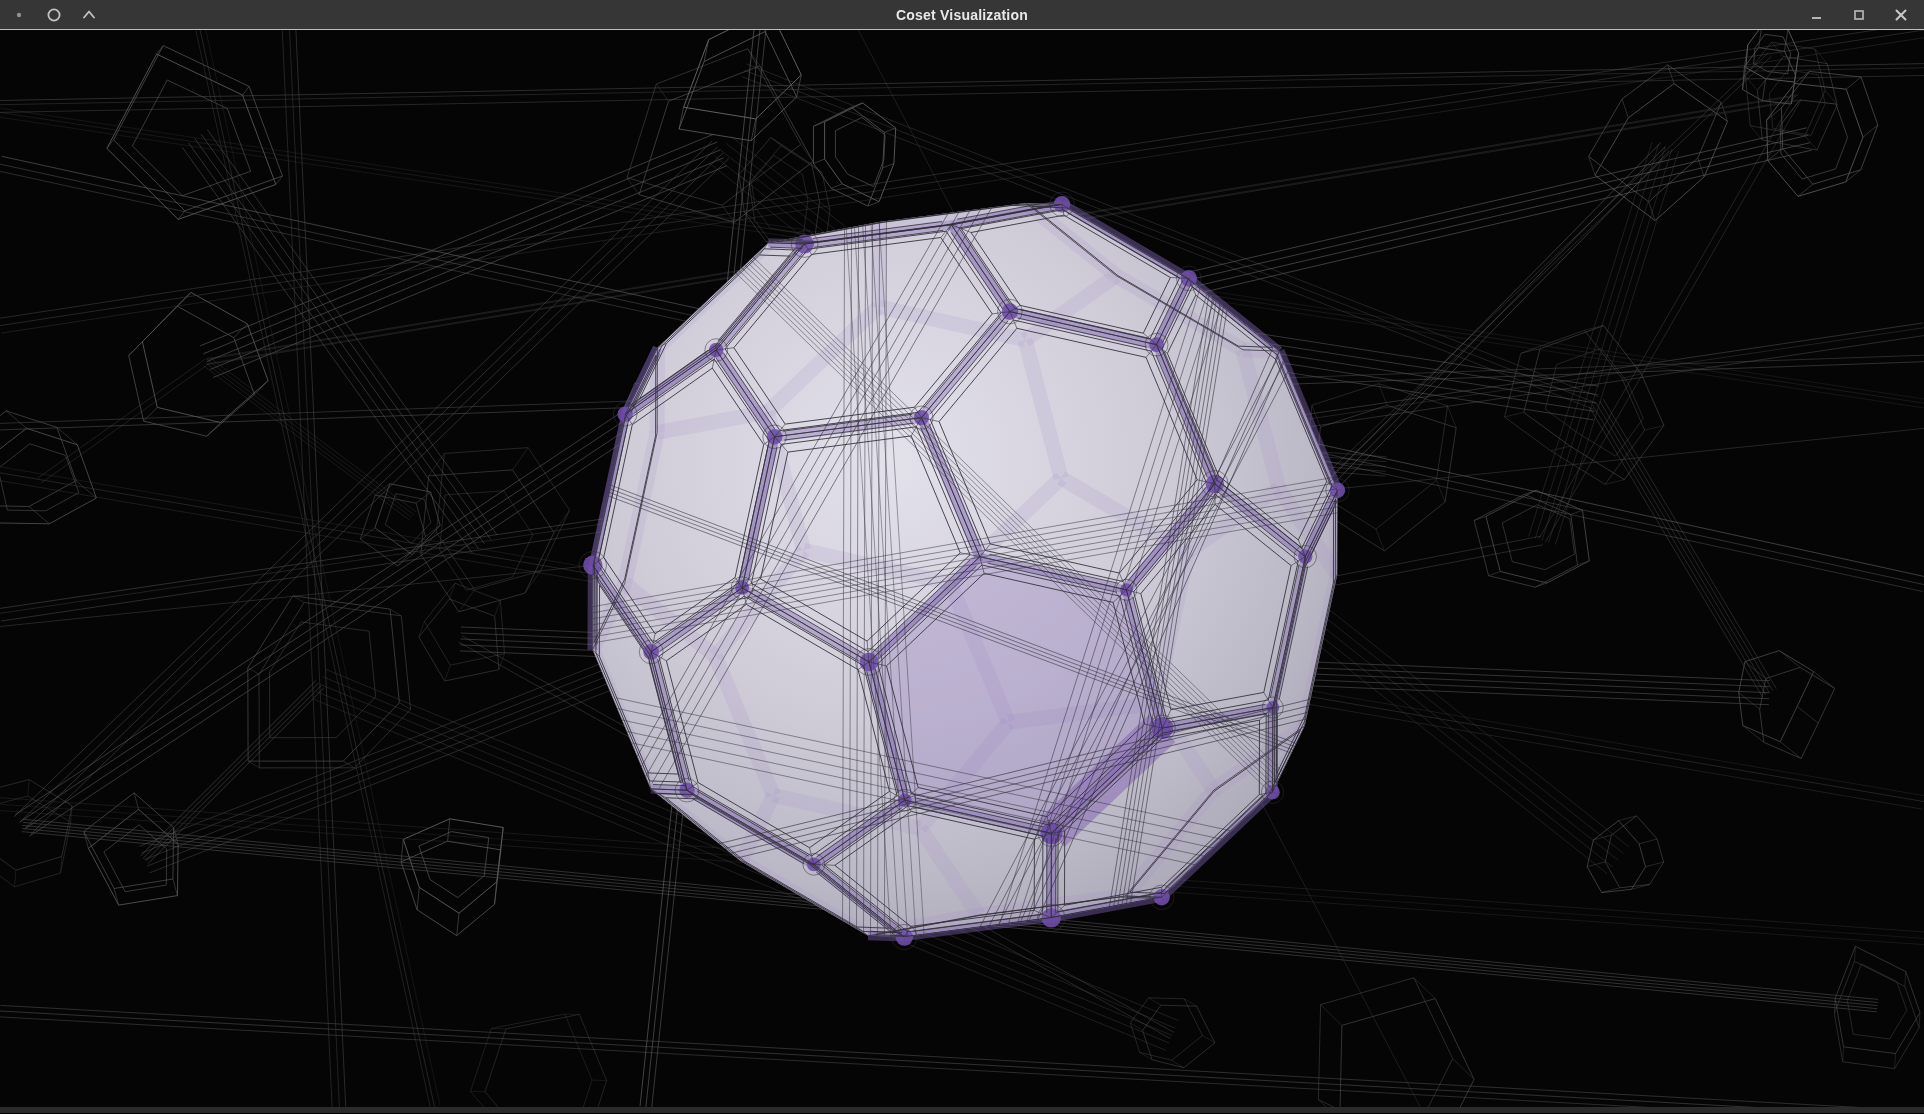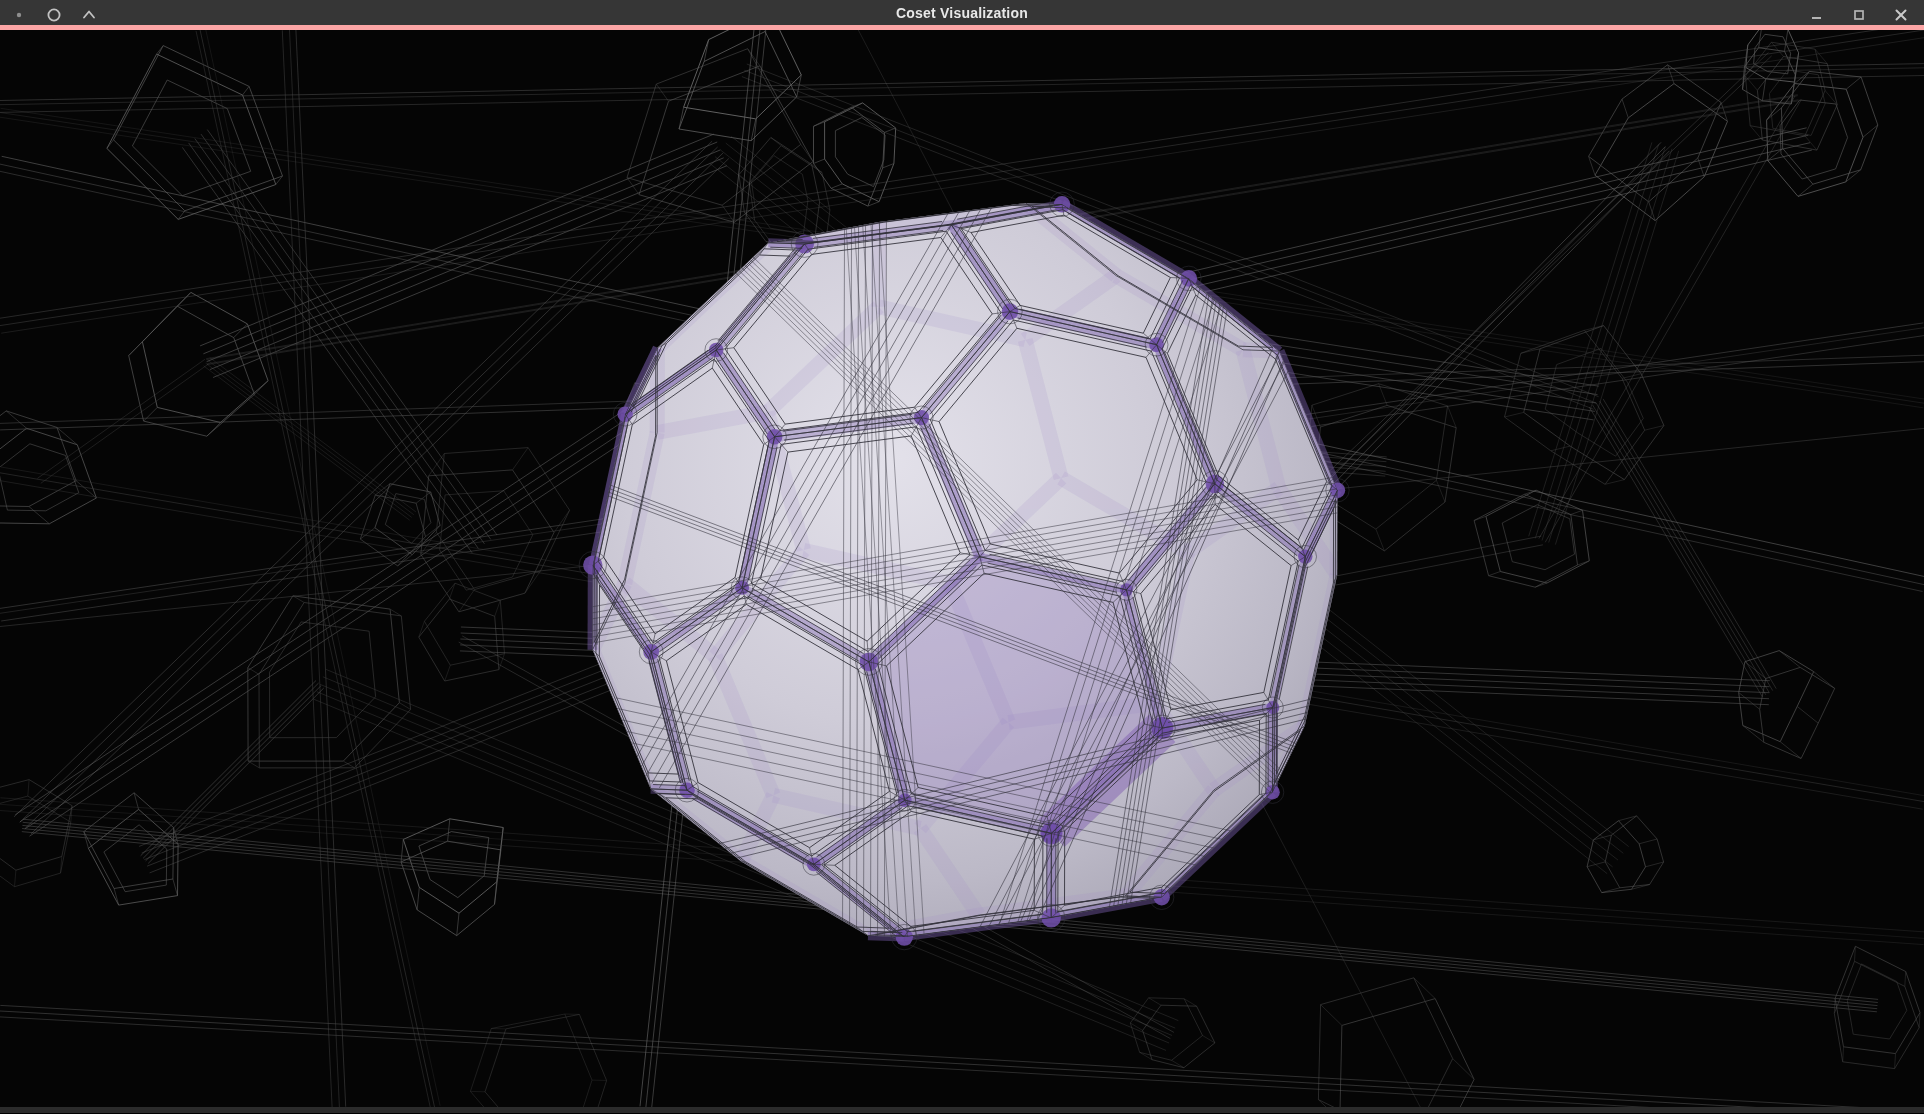--- a/index.html
+++ b/index.html
@@ -1,17 +1,17 @@
 <!DOCTYPE html>
 <html><head>
 <meta charset="utf-8">
 <style>
   html,body{margin:0;padding:0;background:#000;}
   body{width:1924px;height:1114px;overflow:hidden;font-family:"Liberation Sans",sans-serif;position:relative;}
-  .titlebar{height:30px;background:#363636;position:relative;display:flex;align-items:center;border-bottom:5px solid #fca5a5;box-sizing:border-box;}
+  .titlebar{height:30px;background:#363636;position:relative;display:flex;align-items:center;border-bottom:1px solid #fca5a5;box-sizing:border-box;}
   .tb-left{position:absolute;left:10px;top:0;height:30px;display:flex;align-items:center;gap:17px;}
   .tb-title{position:absolute;left:0;right:0;text-align:center;font-size:14px;font-weight:bold;color:#e8e8e8;letter-spacing:.2px;pointer-events:none;}
   .tb-right{position:absolute;right:14px;top:0;height:30px;display:flex;align-items:center;gap:24px;}
   .tb-btn{display:flex;align-items:center;justify-content:center;width:18px;height:18px;cursor:default;}
   .viewport{position:relative;width:1924px;height:1077px;background:#050505;overflow:hidden;}
   .viewport svg{position:absolute;left:0;top:0;}
   .bottom-border{height:6px;background:#2b2b2b;width:100%;}
 </style>
 </head>
 <body>

